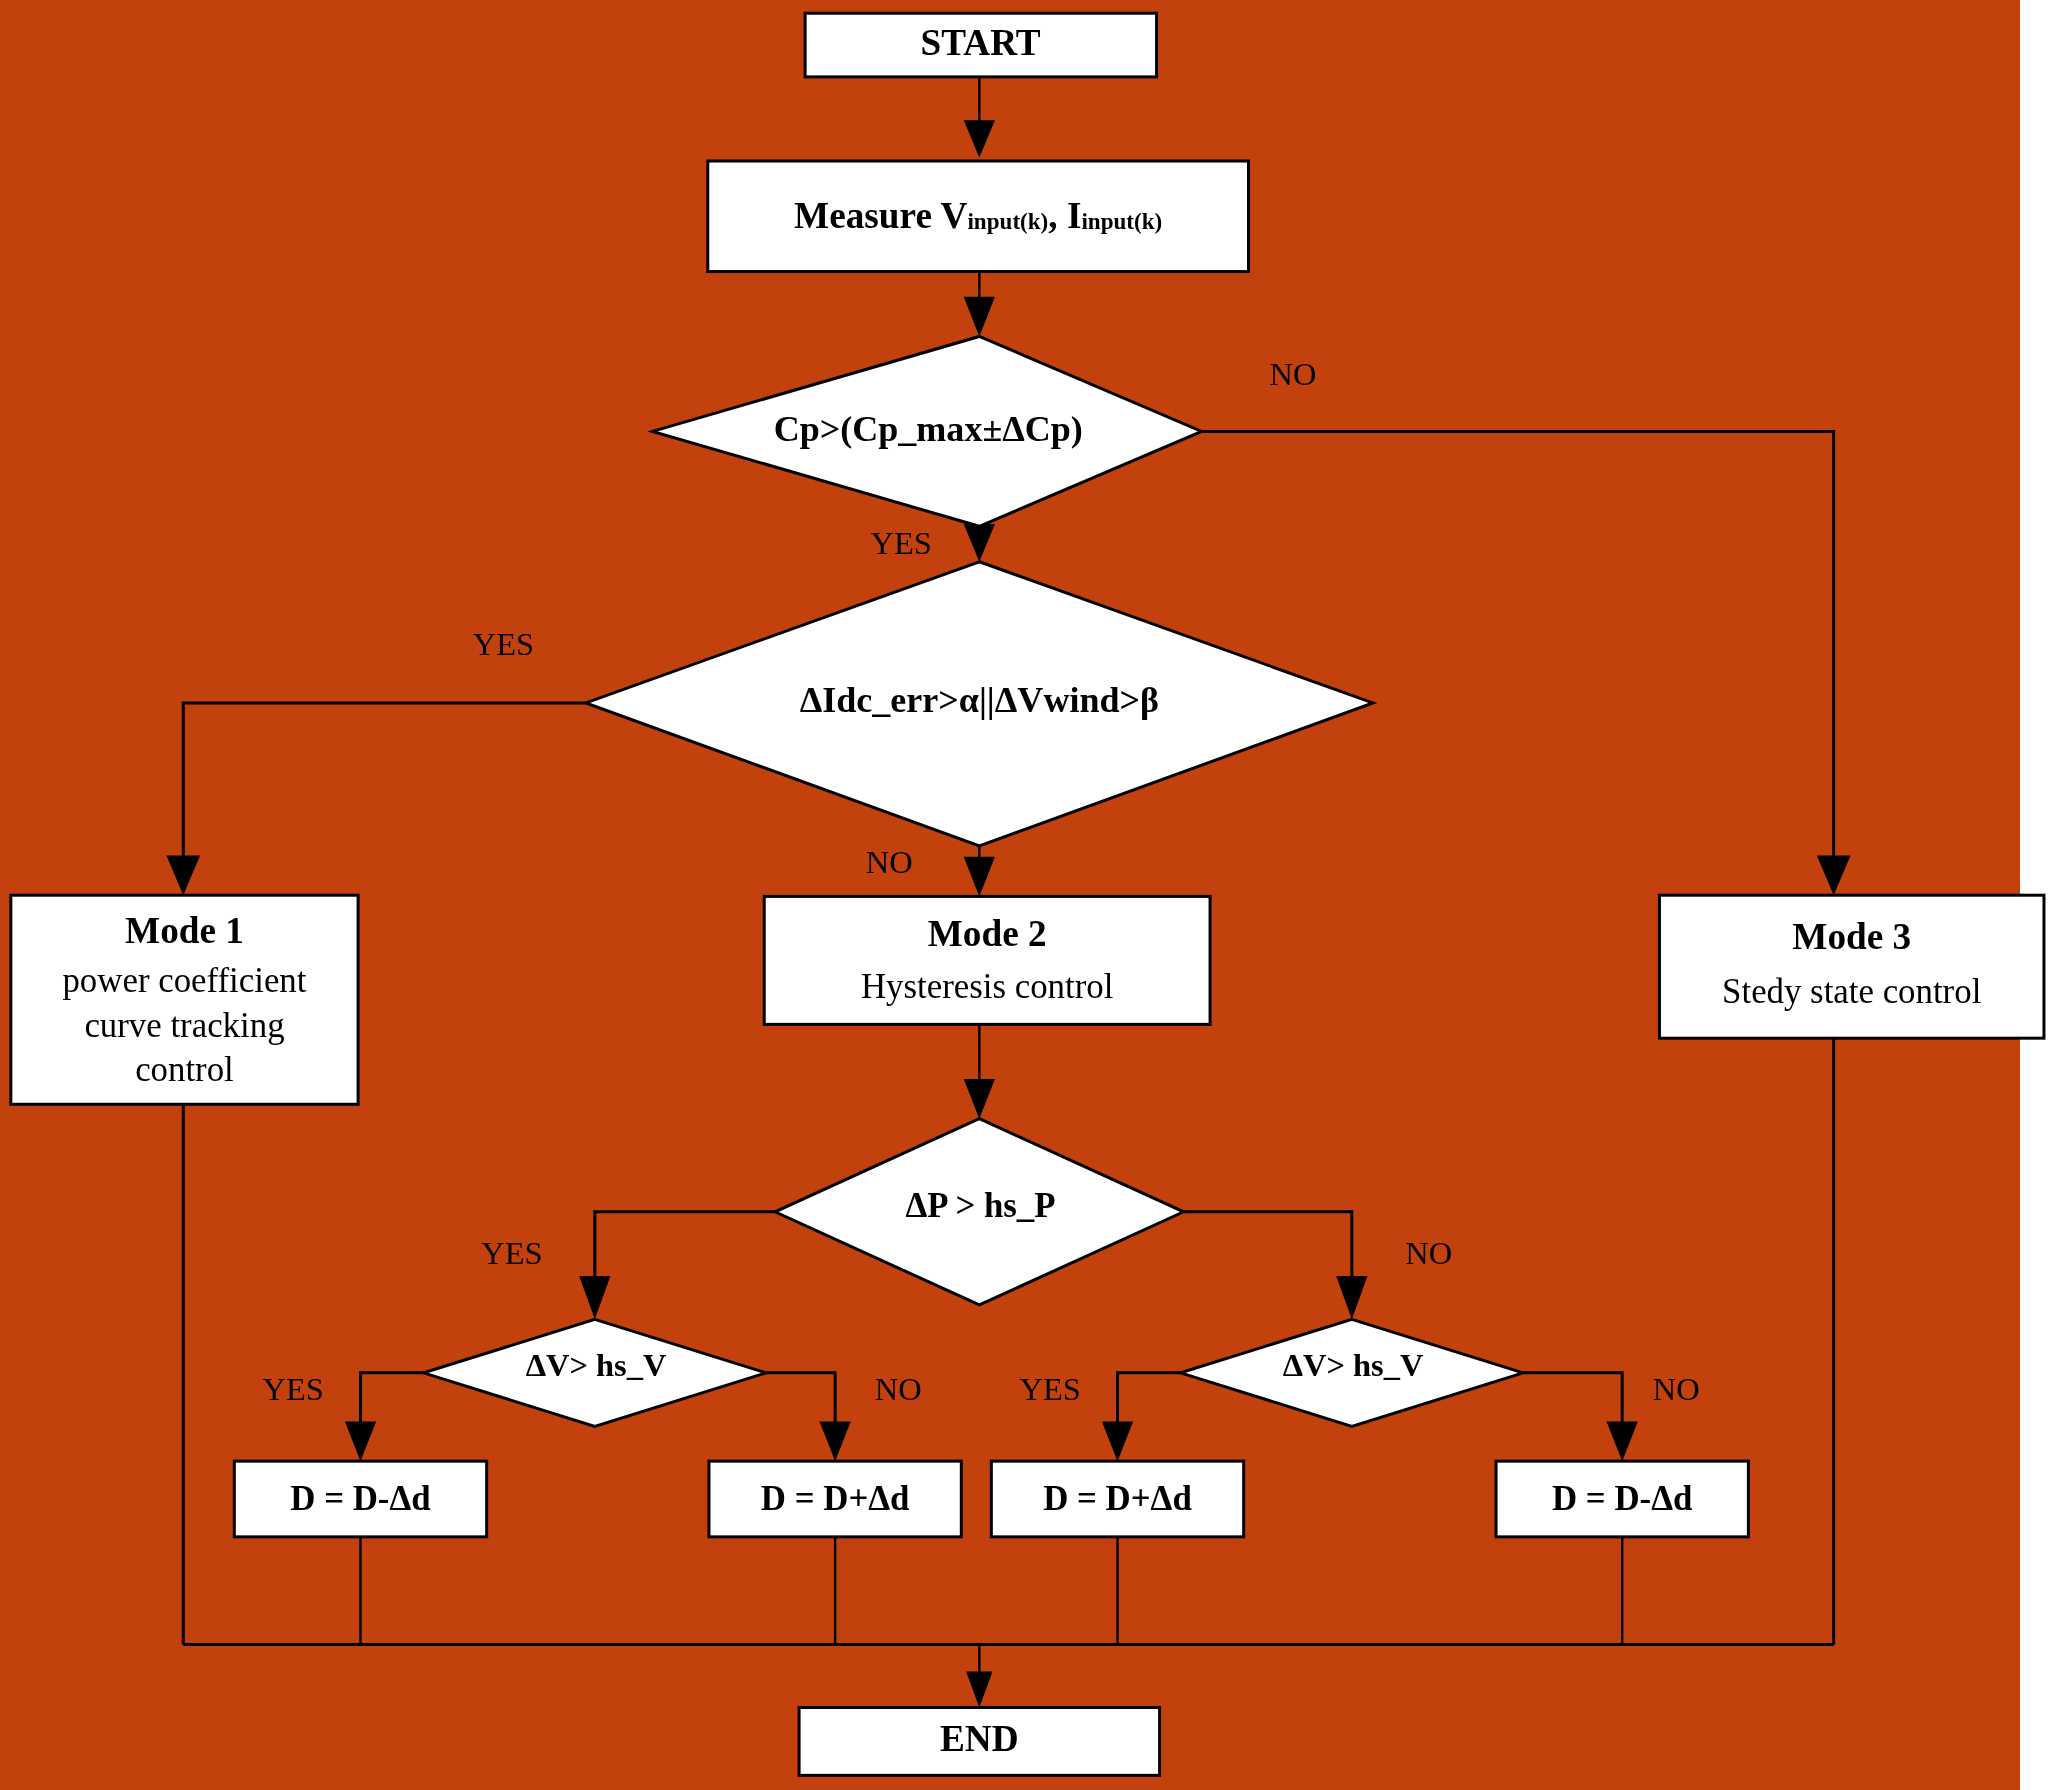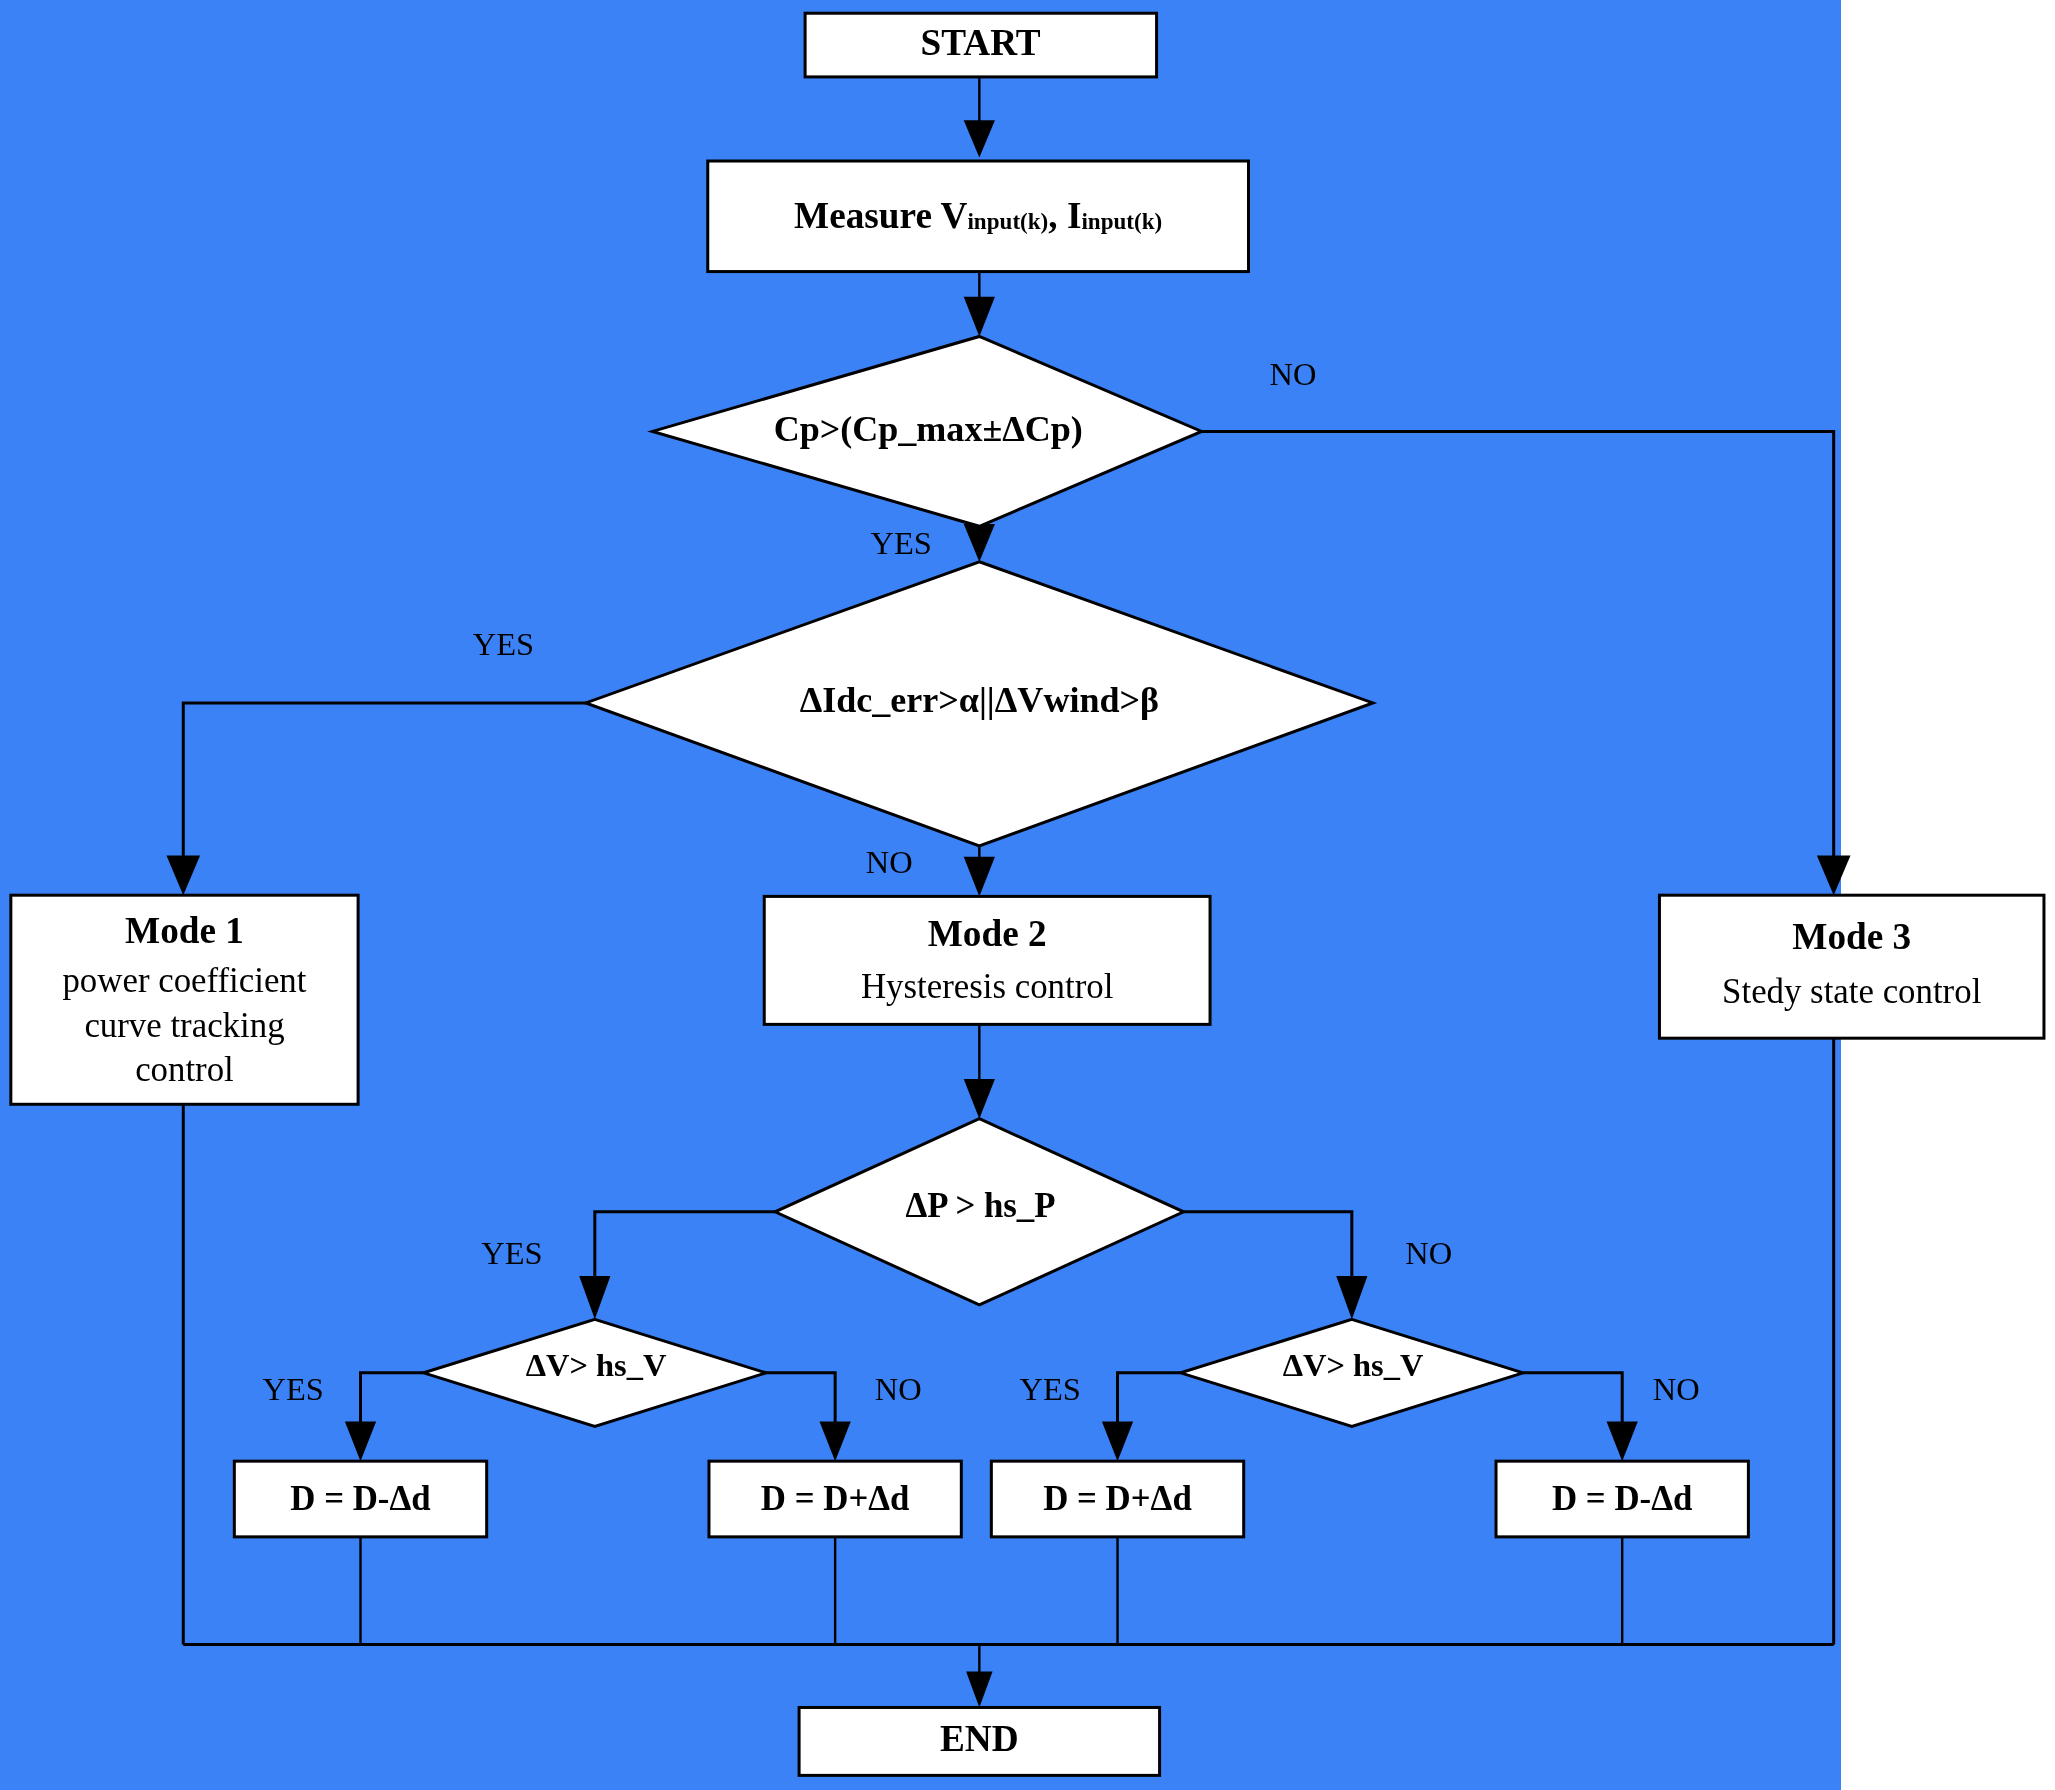--- a/index.html
+++ b/index.html
@@ -2,23 +2,23 @@
 <html style="font-size:9.6px"><head>
 <meta charset="utf-8">
 <style>
   html, body {
     margin: 0;
     padding: 0;
     background: #ffffff;
   }
   #flowchart-root {
     position: relative;
-    width: 1841px;
+    width: 2020px;
     height: 1791px;
-    background: #3b82f6;
+    background: #c2410c;
     font-family: "Liberation Serif", "DejaVu Serif", serif;
   }
   svg#flow-svg {
     position: absolute;
     top: 0; left: 0;
     width: 2056px;
     height: 1791px;
     display: block;
   }
   .node-text {

